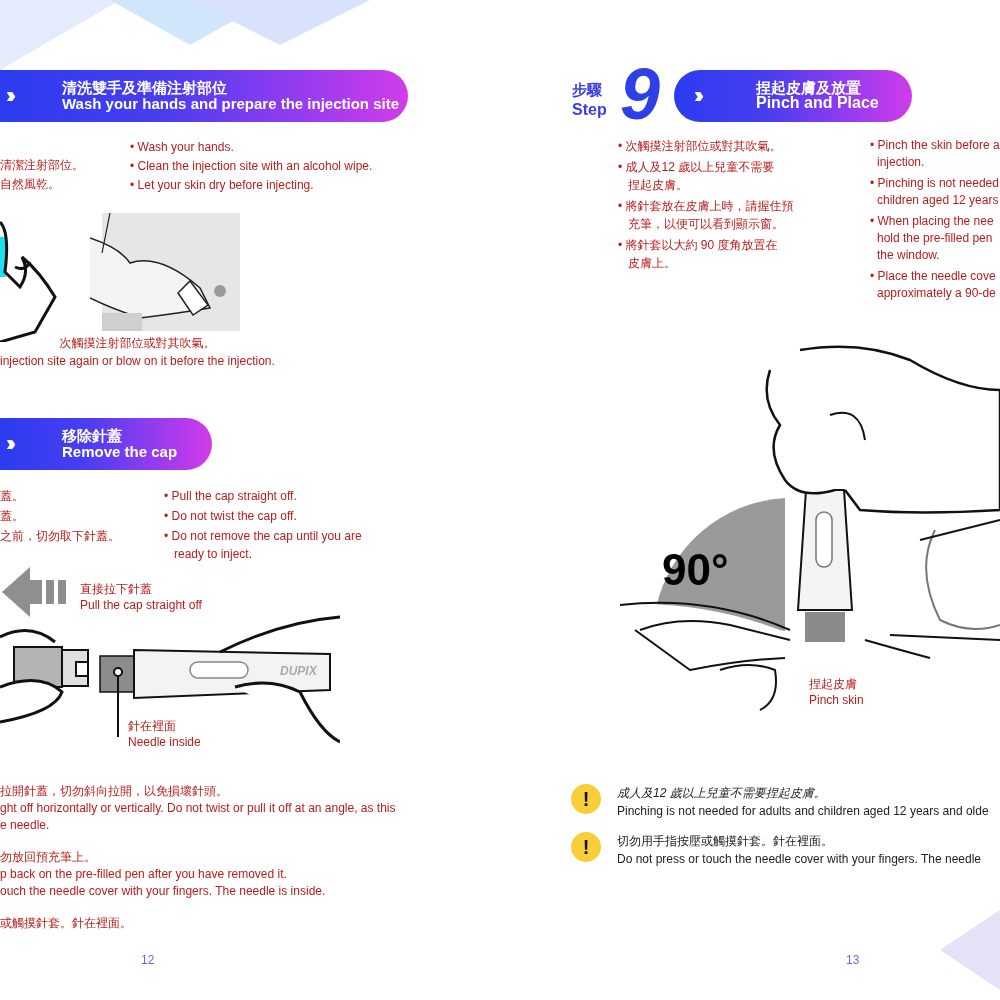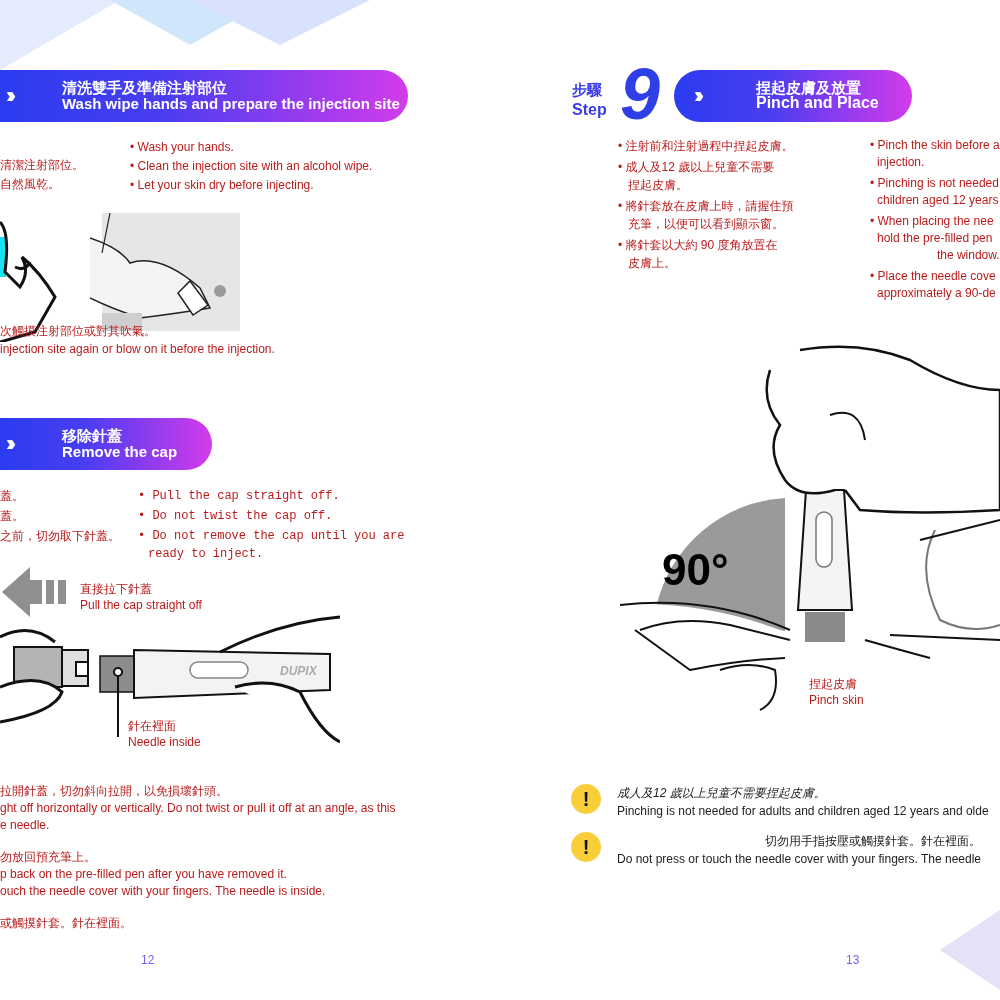--- a/index.html
+++ b/index.html
@@ -40,21 +40,21 @@
 
 <div class="deco tri4"></div>
 <div class="deco tri2"></div>
 <div class="deco tri3"></div>
 <div class="deco tri-br"></div>
 
 <div class="banner" style="left:0; top:70px; width:408px;">
   <span class="chev">›››</span>
   <span class="banner-text">
     <span class="banner-zh">清洗雙手及準備注射部位</span>
-    <span class="banner-en">Wash wipe hands and prepare the injection site</span>
+    <span class="banner-en">Wash your hands and prepare the injection site</span>
   </span>
 </div>
 
 <div class="txt" style="left:0; top:156px;">
   <span class="b">清潔注射部位。</span>
   <span class="b">自然風乾。</span>
 </div>
 <div class="txt" style="left:130px; top:138px;">
   <span class="b">• Wash your hands.</span>
   <span class="b">• Clean the injection site with an alcohol wipe.</span>
@@ -69,39 +69,39 @@
 
 <svg class="illus" style="left:90px; top:213px;" width="150" height="120" viewBox="0 0 150 120">
   <rect x="12" y="0" width="138" height="118" fill="#e6e6e6"></rect>
   <path d="M0 25 Q 30 35 40 50 Q 70 40 110 75 L 120 95 Q 90 100 50 105 Q 20 95 0 85" fill="#f4f4f4" stroke="#222" stroke-width="1.5"></path>
   <path d="M100 68 L 118 92 L 103 102 L 88 80 Z" fill="#fff" stroke="#222" stroke-width="1.5"></path>
   <circle cx="130" cy="78" r="6" fill="#9a9a9a"></circle>
   <path d="M20 0 L 12 40" stroke="#222" stroke-width="1.2" fill="none"></path>
   <rect x="12" y="100" width="40" height="18" fill="#cfcfcf"></rect>
 </svg>
 
-<div class="txt" style="left:0; top:322px; line-height:18px;">
+<div class="txt" style="left:0; top:334px; line-height:18px;text-align:center;">
   <span class="b">次觸摸注射部位或對其吹氣。</span>
   <span class="b">injection site again or blow on it before the injection.</span>
 </div>
 
 <div class="banner" style="left:0; top:418px; width:212px;">
   <span class="chev">›››</span>
   <span class="banner-text">
     <span class="banner-zh">移除針蓋</span>
     <span class="banner-en">Remove the cap</span>
   </span>
 </div>
 
 <div class="txt" style="left:0; top:486px; line-height:20px;">
   <span class="b">蓋。</span>
   <span class="b">蓋。</span>
   <span class="b">之前，切勿取下針蓋。</span>
 </div>
-<div class="txt" style="left:138px; top:486px; line-height:20px;font-family:Liberation Mono, monospace;">
+<div class="txt" style="left:164px; top:486px; line-height:20px;">
   <span class="b">• Pull the cap straight off.</span>
   <span class="b">• Do not twist the cap off.</span>
   <span class="b">• Do not remove the cap until you are</span>
   <span class="b" style="padding-left:10px; margin-top:-2px;">ready to inject.</span>
 </div>
 
 <svg class="illus" style="left:2px; top:567px;" width="70" height="50" viewBox="0 0 70 50">
   <polygon points="0,25 28,0 28,13 40,13 40,37 28,37 28,50" fill="#8f8f8f"></polygon>
   <rect x="44" y="13" width="8" height="24" fill="#8f8f8f"></rect>
   <rect x="56" y="13" width="8" height="24" fill="#8f8f8f"></rect>
@@ -151,37 +151,37 @@
 
 <div class="banner round" style="left:674px; top:70px; width:238px;">
   <span class="chev" style="margin-left:20px;">›››</span>
   <span class="banner-text" style="margin-left:18px;">
     <span class="banner-zh">捏起皮膚及放置</span>
     <span class="banner-en" style="font-size:16px;">Pinch and Place</span>
   </span>
 </div>
 
 <div class="txt" style="left:618px; top:137px; line-height:18px;">
-  <span class="b" style="margin-bottom:3px;">• 注射前和注射過程中捏起皮膚。</span>
+  <span class="b" style="margin-bottom:3px;">• 次觸摸注射部位或對其吹氣。</span>
   <span class="b">• 成人及12 歲以上兒童不需要</span>
   <span class="b" style="padding-left:10px; margin-bottom:3px;">捏起皮膚。</span>
   <span class="b">• 將針套放在皮膚上時，請握住預</span>
   <span class="b" style="padding-left:10px; margin-bottom:3px;">充筆，以便可以看到顯示窗。</span>
   <span class="b">• 將針套以大約 90 度角放置在</span>
   <span class="b" style="padding-left:10px;">皮膚上。</span>
 </div>
 
 <div class="txt" style="left:870px; top:137px; line-height:17px; white-space:nowrap;">
   <span class="b">• Pinch the skin before a</span>
   <span class="b" style="padding-left:7px; margin-bottom:4px;">injection.</span>
   <span class="b">• Pinching is not needed</span>
   <span class="b" style="padding-left:7px; margin-bottom:4px;">children aged 12 years</span>
   <span class="b">• When placing the nee</span>
   <span class="b" style="padding-left:7px;">hold the pre-filled pen</span>
-  <span class="b" style="padding-left:7px; margin-bottom:4px;text-align:right;">the window.</span>
+  <span class="b" style="padding-left:7px; margin-bottom:4px;">the window.</span>
   <span class="b">• Place the needle cove</span>
   <span class="b" style="padding-left:7px;">approximately a 90-de</span>
 </div>
 
 <svg class="illus" style="left:620px; top:340px;" width="380" height="390" viewBox="0 0 380 390">
   <path d="M36 268 A 140 140 0 0 1 165 158 L 165 300 L 36 300 Z" fill="#9a9a9a"></path>
   <text x="42" y="245" font-family="Liberation Sans, sans-serif" font-size="44" font-weight="bold" fill="#000">90°</text>
   <path d="M0 265 Q 80 260 160 290 Q 200 300 260 300 Q 320 310 380 320 L 380 390 L 0 390" fill="#fff" stroke="none"></path>
   <path d="M0 265 Q 90 255 170 290" fill="none" stroke="#111" stroke-width="2"></path>
   <path d="M20 290 Q 60 275 110 285 Q 150 295 170 300" fill="none" stroke="#111" stroke-width="2"></path>
@@ -206,18 +206,18 @@
 <div class="warn" style="left:571px; top:784px;">
   <div class="warn-icon">!</div>
   <div class="warn-text" style="white-space:nowrap;">
     <span style="display:block;font-style:italic;">成人及12 歲以上兒童不需要捏起皮膚。</span>
     <span style="display:block;">Pinching is not needed for adults and children aged 12 years and olde</span>
   </div>
 </div>
 <div class="warn" style="left:571px; top:832px;">
   <div class="warn-icon">!</div>
   <div class="warn-text" style="white-space:nowrap;">
-    <span style="display:block;text-align:right;">切勿用手指按壓或觸摸針套。針在裡面。</span>
+    <span style="display:block;">切勿用手指按壓或觸摸針套。針在裡面。</span>
     <span style="display:block;">Do not press or touch the needle cover with your fingers. The needle</span>
   </div>
 </div>
 
 <div class="page-no" style="left:846px; top:953px;">13</div>
 
 </body></html>

